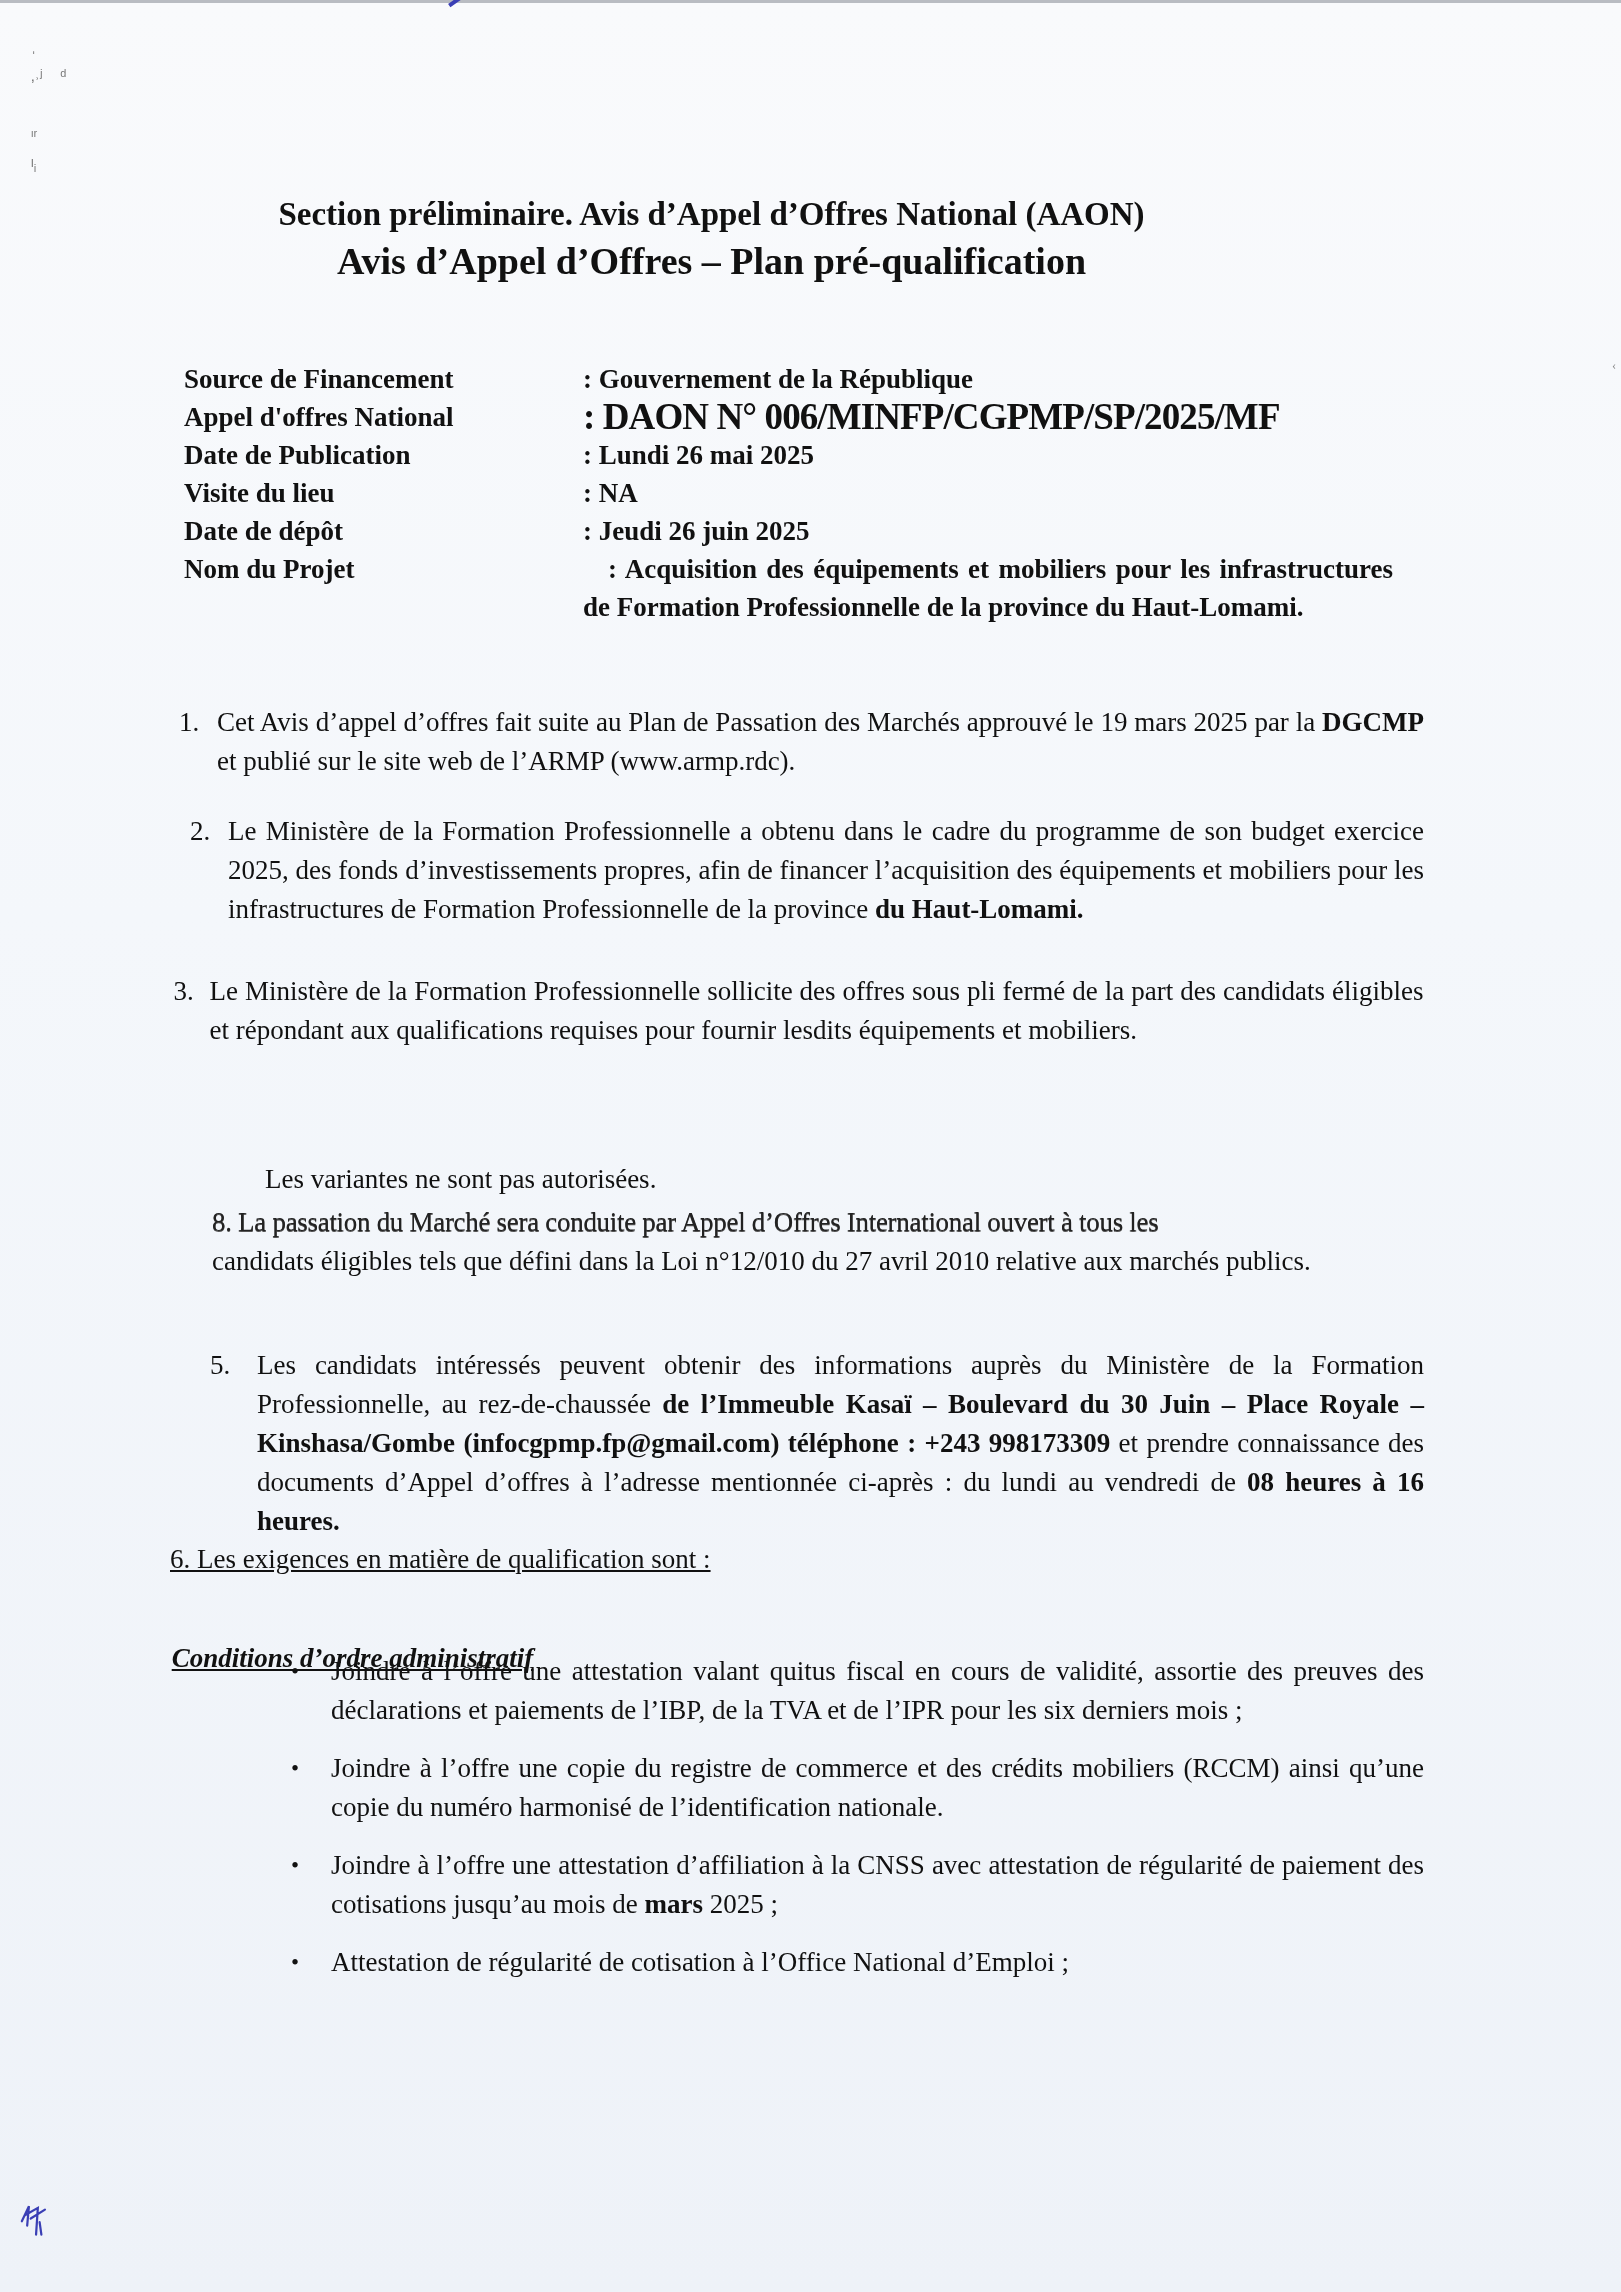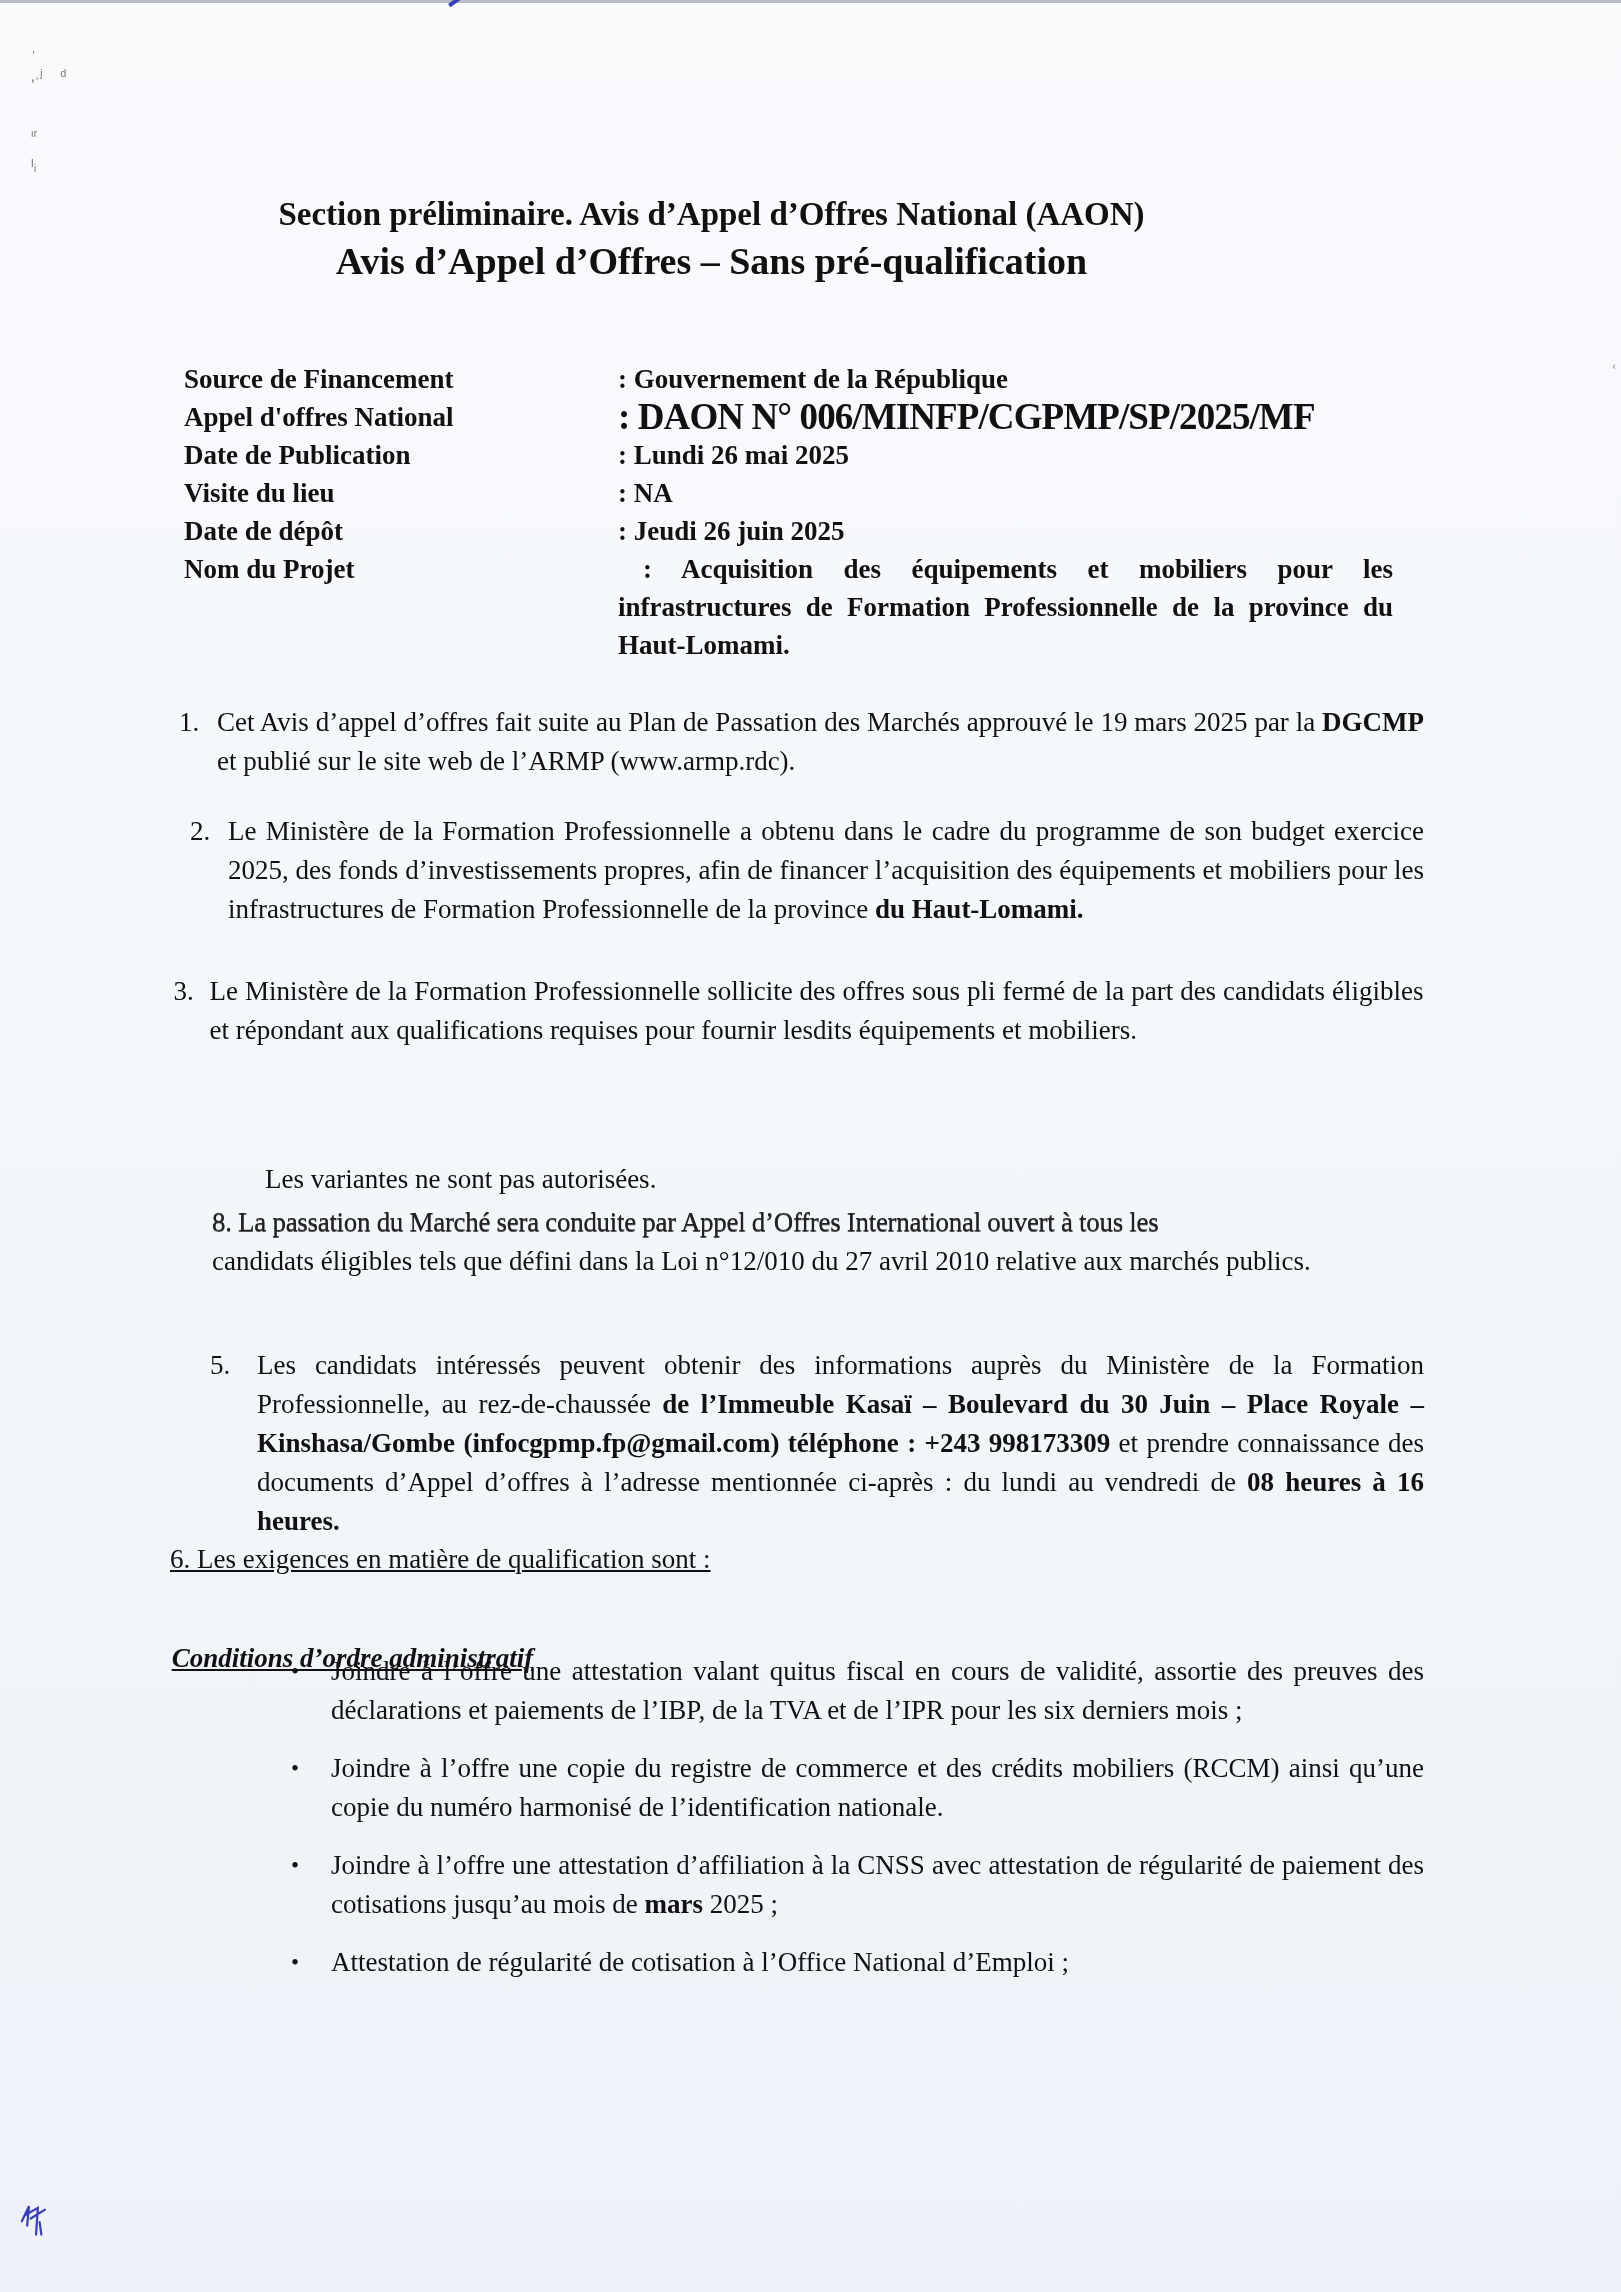--- a/index.html
+++ b/index.html
@@ -16,21 +16,21 @@
   }
   .topline { position:absolute; left:0; top:0; width:1621px; height:2.7px; background:#b9bcc2; }
   .pen-tick { position:absolute; left:448px; top:0; width:12.5px; height:3.6px; background:#3a3fb5; transform:rotate(-35deg); }
   .marks { position:absolute; left:31px; top:31px; color:#777; font-size:16px; line-height:30px; font-family:"Liberation Sans",sans-serif; }
   .edge-mark { position:absolute; left:1612px; top:358px; color:#888; font-size:12.5px; }
   .title-block { position:absolute; left:0; top:193px; width:1423px; text-align:center; font-weight:bold; }
   .title1 { font-size:33px; line-height:43px; }
   .title2 { font-size:38px; line-height:50px; }
 
   .info { position:absolute; left:184px; top:360px; width:1209px; font-size:27px; font-weight:bold; }
-  .info-row { display:flex; line-height:38px;gap:35px; }
+  .info-row { display:flex; line-height:38px; }
   .info-label { width:399px; flex-shrink:0; }
   .info-value { flex:1; }
   .info-value.big { font-size:37px; letter-spacing:-0.9px; }
   .info-value.project { text-align:justify; text-indent:25px; line-height:38px; width:811px; }
 
   .body { position:absolute; left:161px; top:703px; width:1263px; font-size:27px; line-height:39px; }
   .para { display:flex; text-align:justify; }
   .num { flex-shrink:0; }
   .ptext { flex:1; }
   .p1 { position:absolute; top:0; left:18px; width:1245px; }
@@ -57,21 +57,21 @@
 <body>
 
 <div class="page">
   <div class="topline"></div>
   <div class="pen-tick"></div>
   <div class="marks">ˌ<br>‚˒ʲ&nbsp;&nbsp;&nbsp;&nbsp;ᵈ<br>&nbsp;<br>ᶦʳ<br>ᴵᵢ</div>
   <div class="edge-mark">‹</div>
 
   <div class="title-block">
     <div class="title1">Section préliminaire. Avis d’Appel d’Offres National (AAON)</div>
-    <div class="title2">Avis d’Appel d’Offres – Sans pré-qualification</div>
+    <div class="title2">Avis d’Appel d’Offres – Plan pré-qualification</div>
   </div>
 
   <div class="info">
     <div class="info-row">
       <div class="info-label">Source de Financement</div>
       <div class="info-value">: Gouvernement de la République</div>
     </div>
     <div class="info-row">
       <div class="info-label">Appel d'offres National</div>
       <div class="info-value big">: DAON N° 006/MINFP/CGPMP/SP/2025/MF</div>

